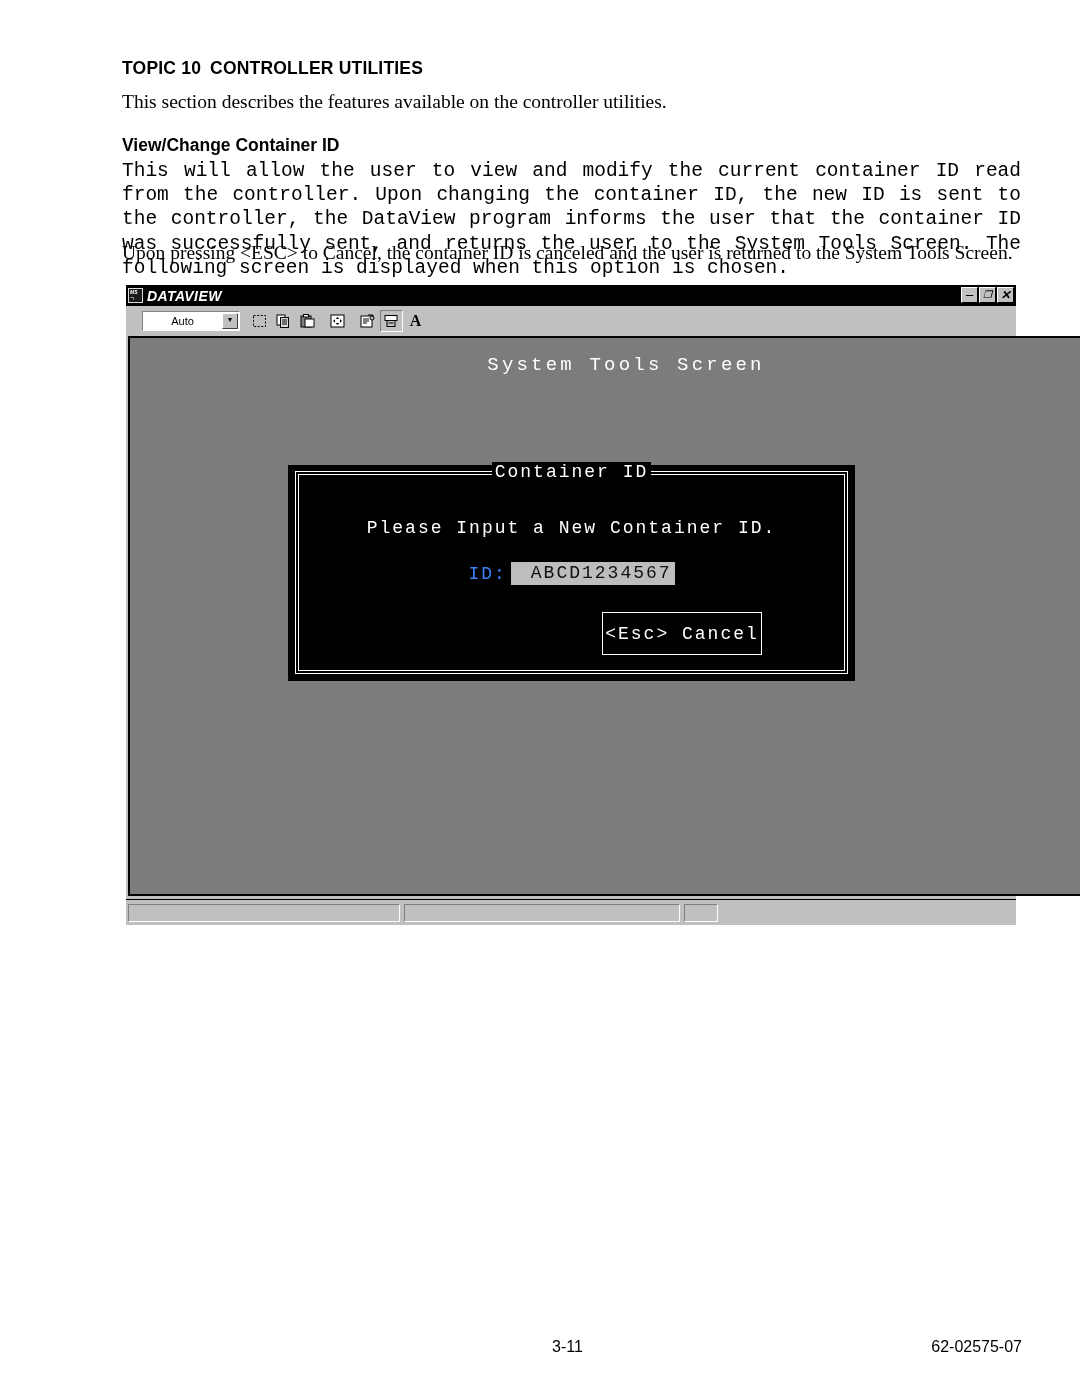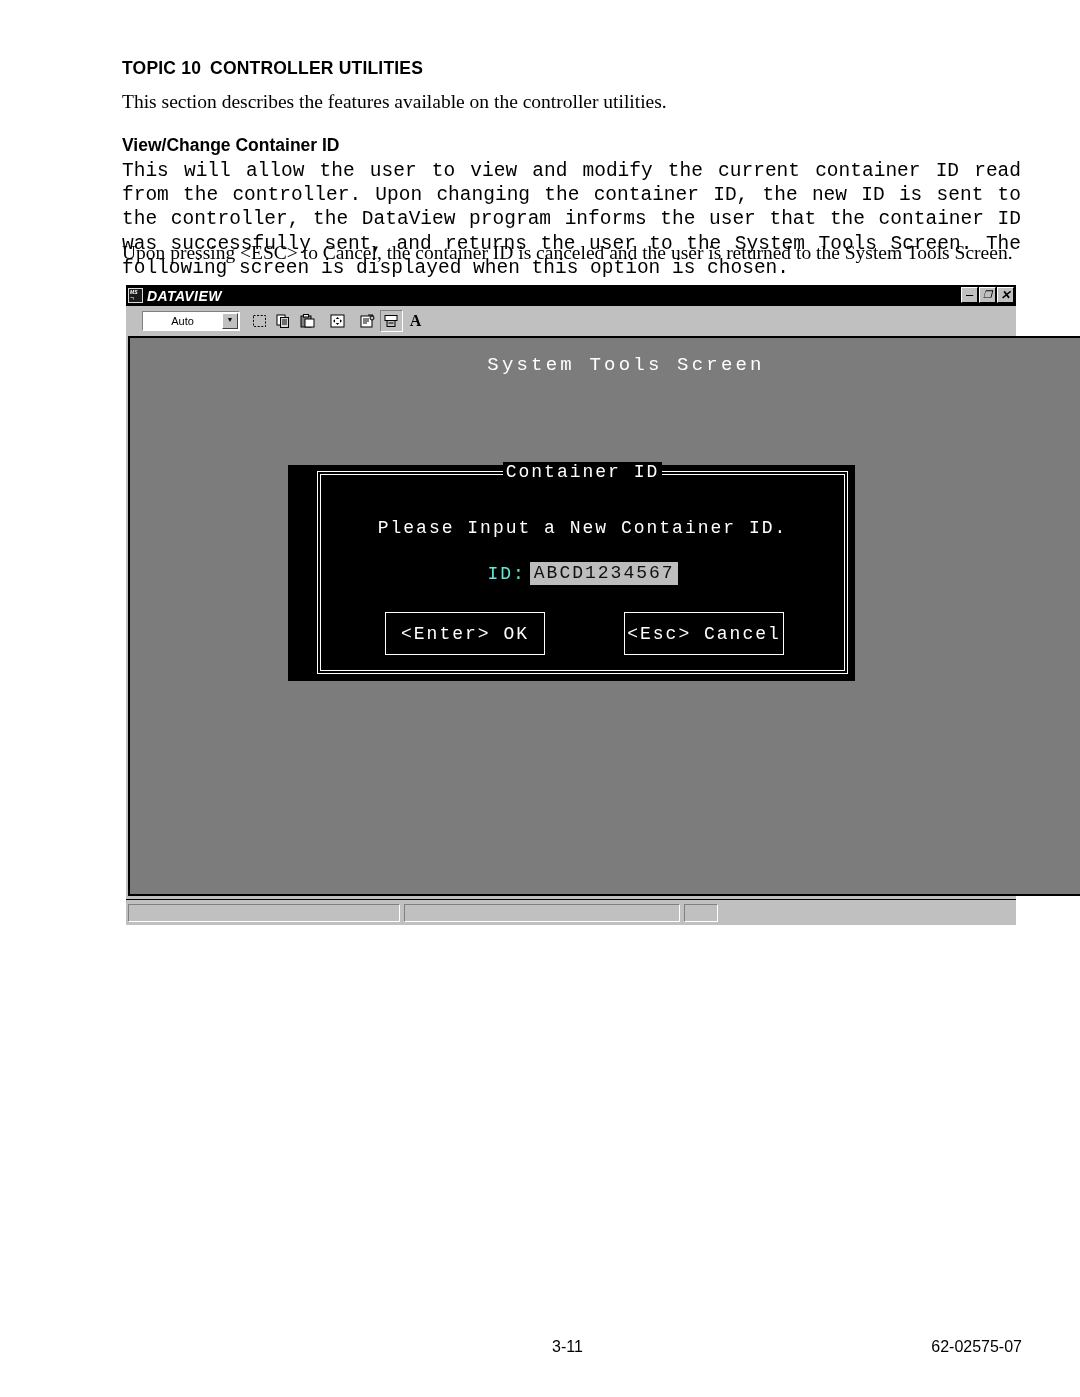--- a/index.html
+++ b/index.html
@@ -290,21 +290,20 @@
     box-sizing: border-box;
   }
   .dlg-inner {
     position: absolute;
     left: 7px;
     top: 6px;
     right: 7px;
     bottom: 7px;
     border: 1px solid #ffffff;
     box-sizing: border-box;
-    margin-left: 22px;
   }
   .dlg-inner2 {
     position: absolute;
     left: 2px; top: 2px; right: 2px; bottom: 2px;
     border: 1px solid #ffffff;
     box-sizing: border-box;
   }
   .dlg-caption {
     position: absolute;
     top: -10px;
@@ -337,33 +336,33 @@
     position: absolute;
     top: 90px;
     left: 0;
     width: 100%;
     display: flex;
     justify-content: center;
     align-items: center;
     white-space: nowrap;
   }
   .id-label {
-    color: #5eead4;
+    color: #3b82f6;
     font-family: "Liberation Mono", monospace;
     font-size: 18px;
     letter-spacing: 2px;
     margin-right: 4px;
   }
   .id-field {
     background: #bdbdbd;
     color: #101010;
     font-family: "Liberation Mono", monospace;
     font-size: 18px;
     letter-spacing: 2px;
-    padding: 1px 3px 2px 4px;
+    padding: 1px 3px 2px 20px;
     line-height: 20px;
   }
   .dlg-buttons {
     position: absolute;
     top: 140px;
     left: 0;
     width: 100%;
     height: 45px;
   }
   .dlg-btn {
@@ -561,21 +560,20 @@
             </div>
 
             <div class="dlg-prompt">Please Input a New Container ID.</div>
 
             <div class="dlg-idrow">
               <span class="id-label">ID:</span>
               <span class="id-field">ABCD1234567</span>
             </div>
 
             <div class="dlg-buttons">
-              <div class="dlg-btn ok">&lt;Enter&gt; OK</div>
               <div class="dlg-btn cancel">&lt;Esc&gt; Cancel</div>
             </div>
           </div>
         </div>
 
       </div>
     </div>
 
     <div class="statusbar">
       <div class="status-pane p1"></div>

